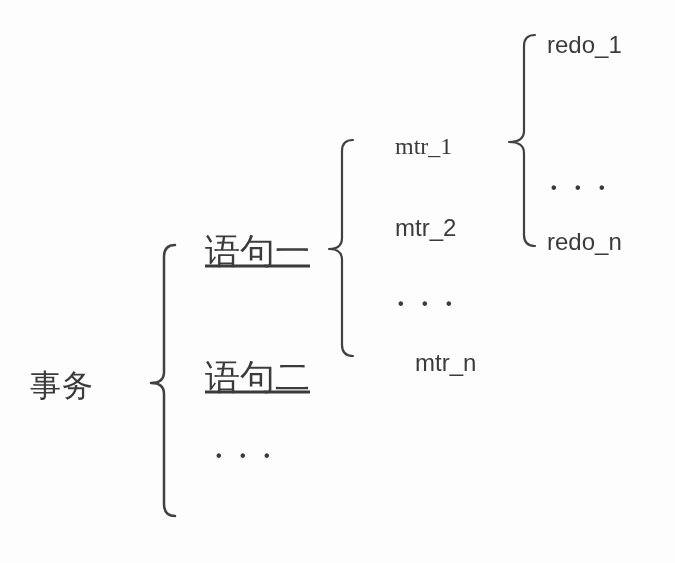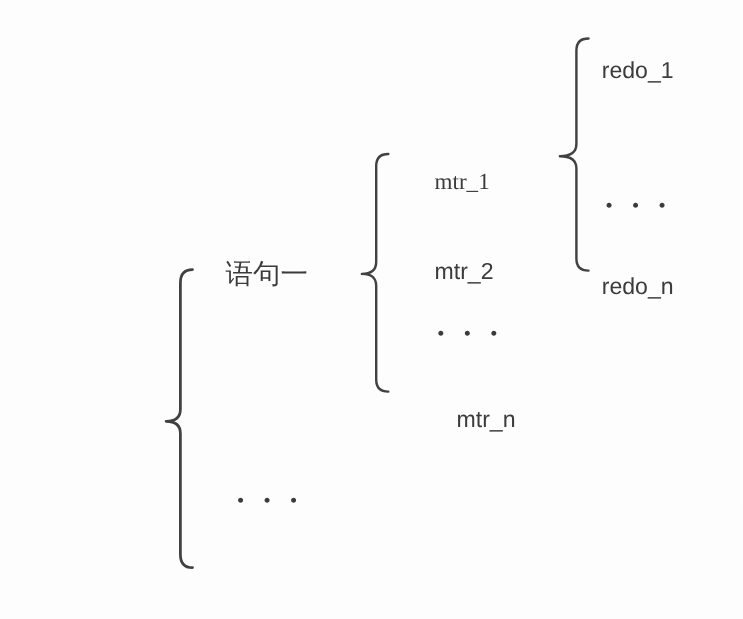--- a/index.html
+++ b/index.html
@@ -12,47 +12,49 @@
     font-family: "Liberation Sans", "DejaVu Sans", sans-serif;
   }
   .lbl {
     position: absolute;
     transform: translateY(-50%);
     color: var(--color-text, #3b3b3b);
     white-space: nowrap;
     line-height: 1;
   }
   .root-lbl { font-size: 31px; letter-spacing: 1px; }
-  .cn  { font-size: 25px; }
-  .lat { font-size: 21px; margin-top: 19px; }
+  .cn  { font-size: 35px; text-decoration: underline; }
+  .lat { font-size: 24px; }
   .dots {
     font-size: 16px;
     font-weight: 700;
     letter-spacing: 7px;
     color: var(--color-text, #3b3b3b);
   }
   .brace { position: absolute; }
   .brace path {
     fill: none;
     stroke: var(--color-brace, #414141);
     stroke-linecap: round;
     stroke-linejoin: round;
   }
 </style>
 </head>
 <body>
 
 <div class="canvas">
 
+  <div class="lbl root-lbl" style="left:30px; top:385px;">事务</div>
 
   <svg class="brace" style="left:146px; top:240px;" width="34" height="282" viewBox="0 0 34 282">
     <path d="M29,5 Q18,5 18,17 L18,132 Q18,143 5,143 Q18,143 18,154 L18,264 Q18,276 29,276" stroke-width="2.5"></path>
   </svg>
 
   <div class="lbl cn" style="left:205px; top:250px;">语句一</div>
+  <div class="lbl cn" style="left:205px; top:376px;">语句二</div>
   <div class="lbl dots" style="left:216px; top:456px;">• • •</div>
 
   <svg class="brace" style="left:324px; top:134px;" width="32" height="230" viewBox="0 0 32 230">
     <path d="M29,6 Q18,6 18,17 L18,104 Q18,115 5,115 Q18,115 18,126 L18,211 Q18,222 29,222" stroke-width="2.2"></path>
   </svg>
 
   <div class="lbl lat" style="left:395px; top:146px;font-family:Liberation Serif, serif;">mtr_1</div>
   <div class="lbl lat" style="left:395px; top:228px;text-align:center;">mtr_2</div>
   <div class="lbl dots" style="left:398px; top:304px;">• • •</div>
   <div class="lbl lat" style="left:415px; top:363px;">mtr_n</div>

